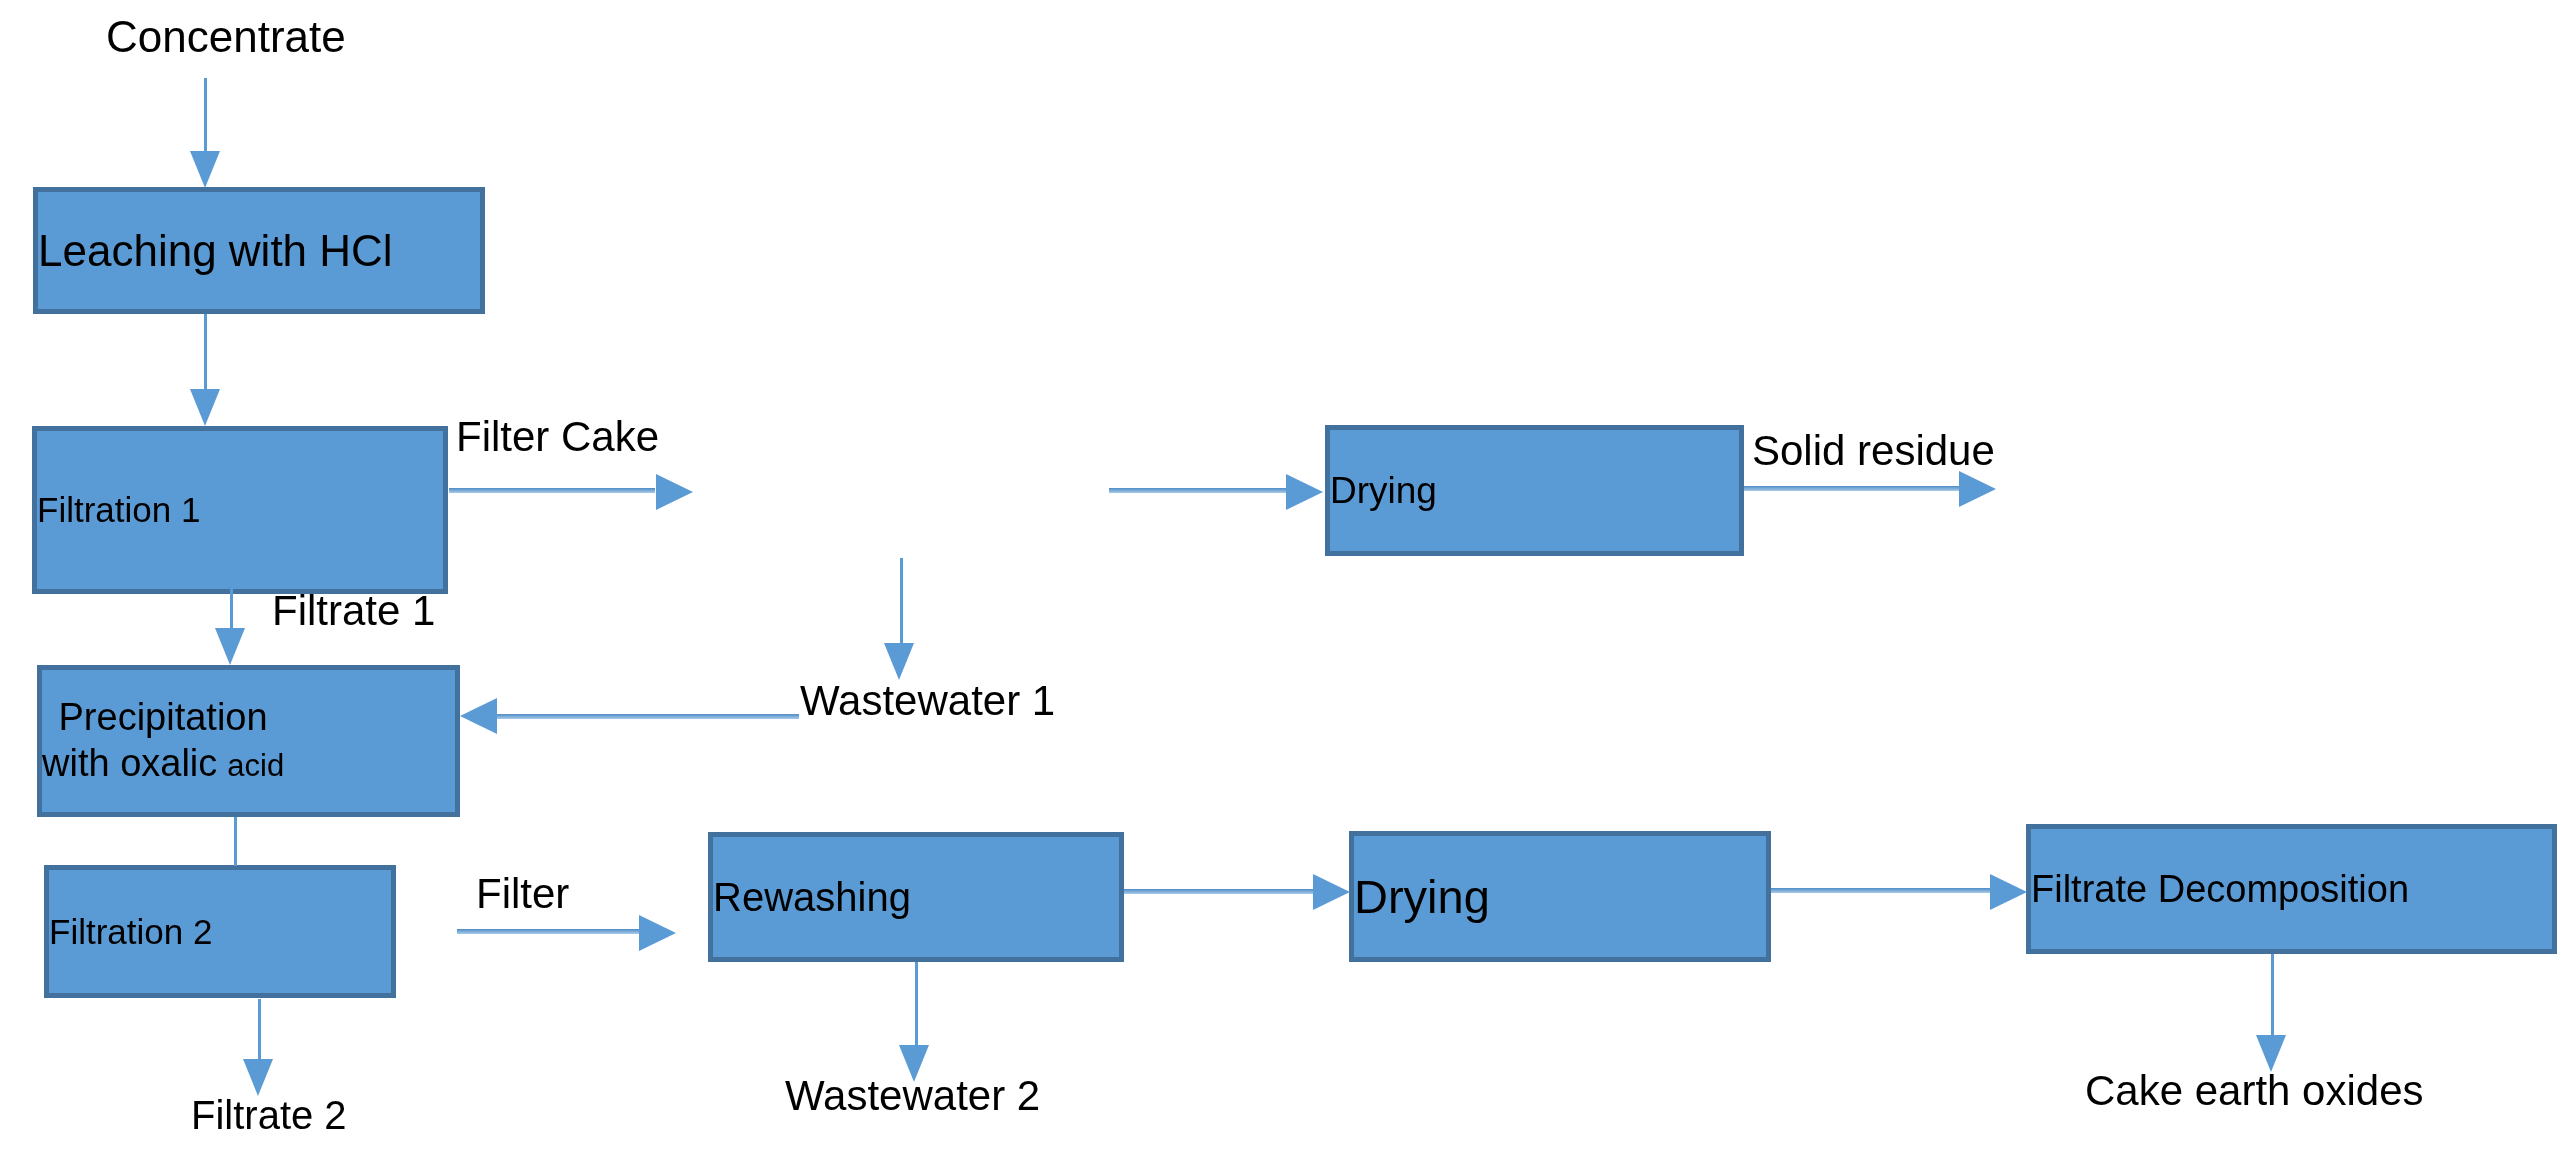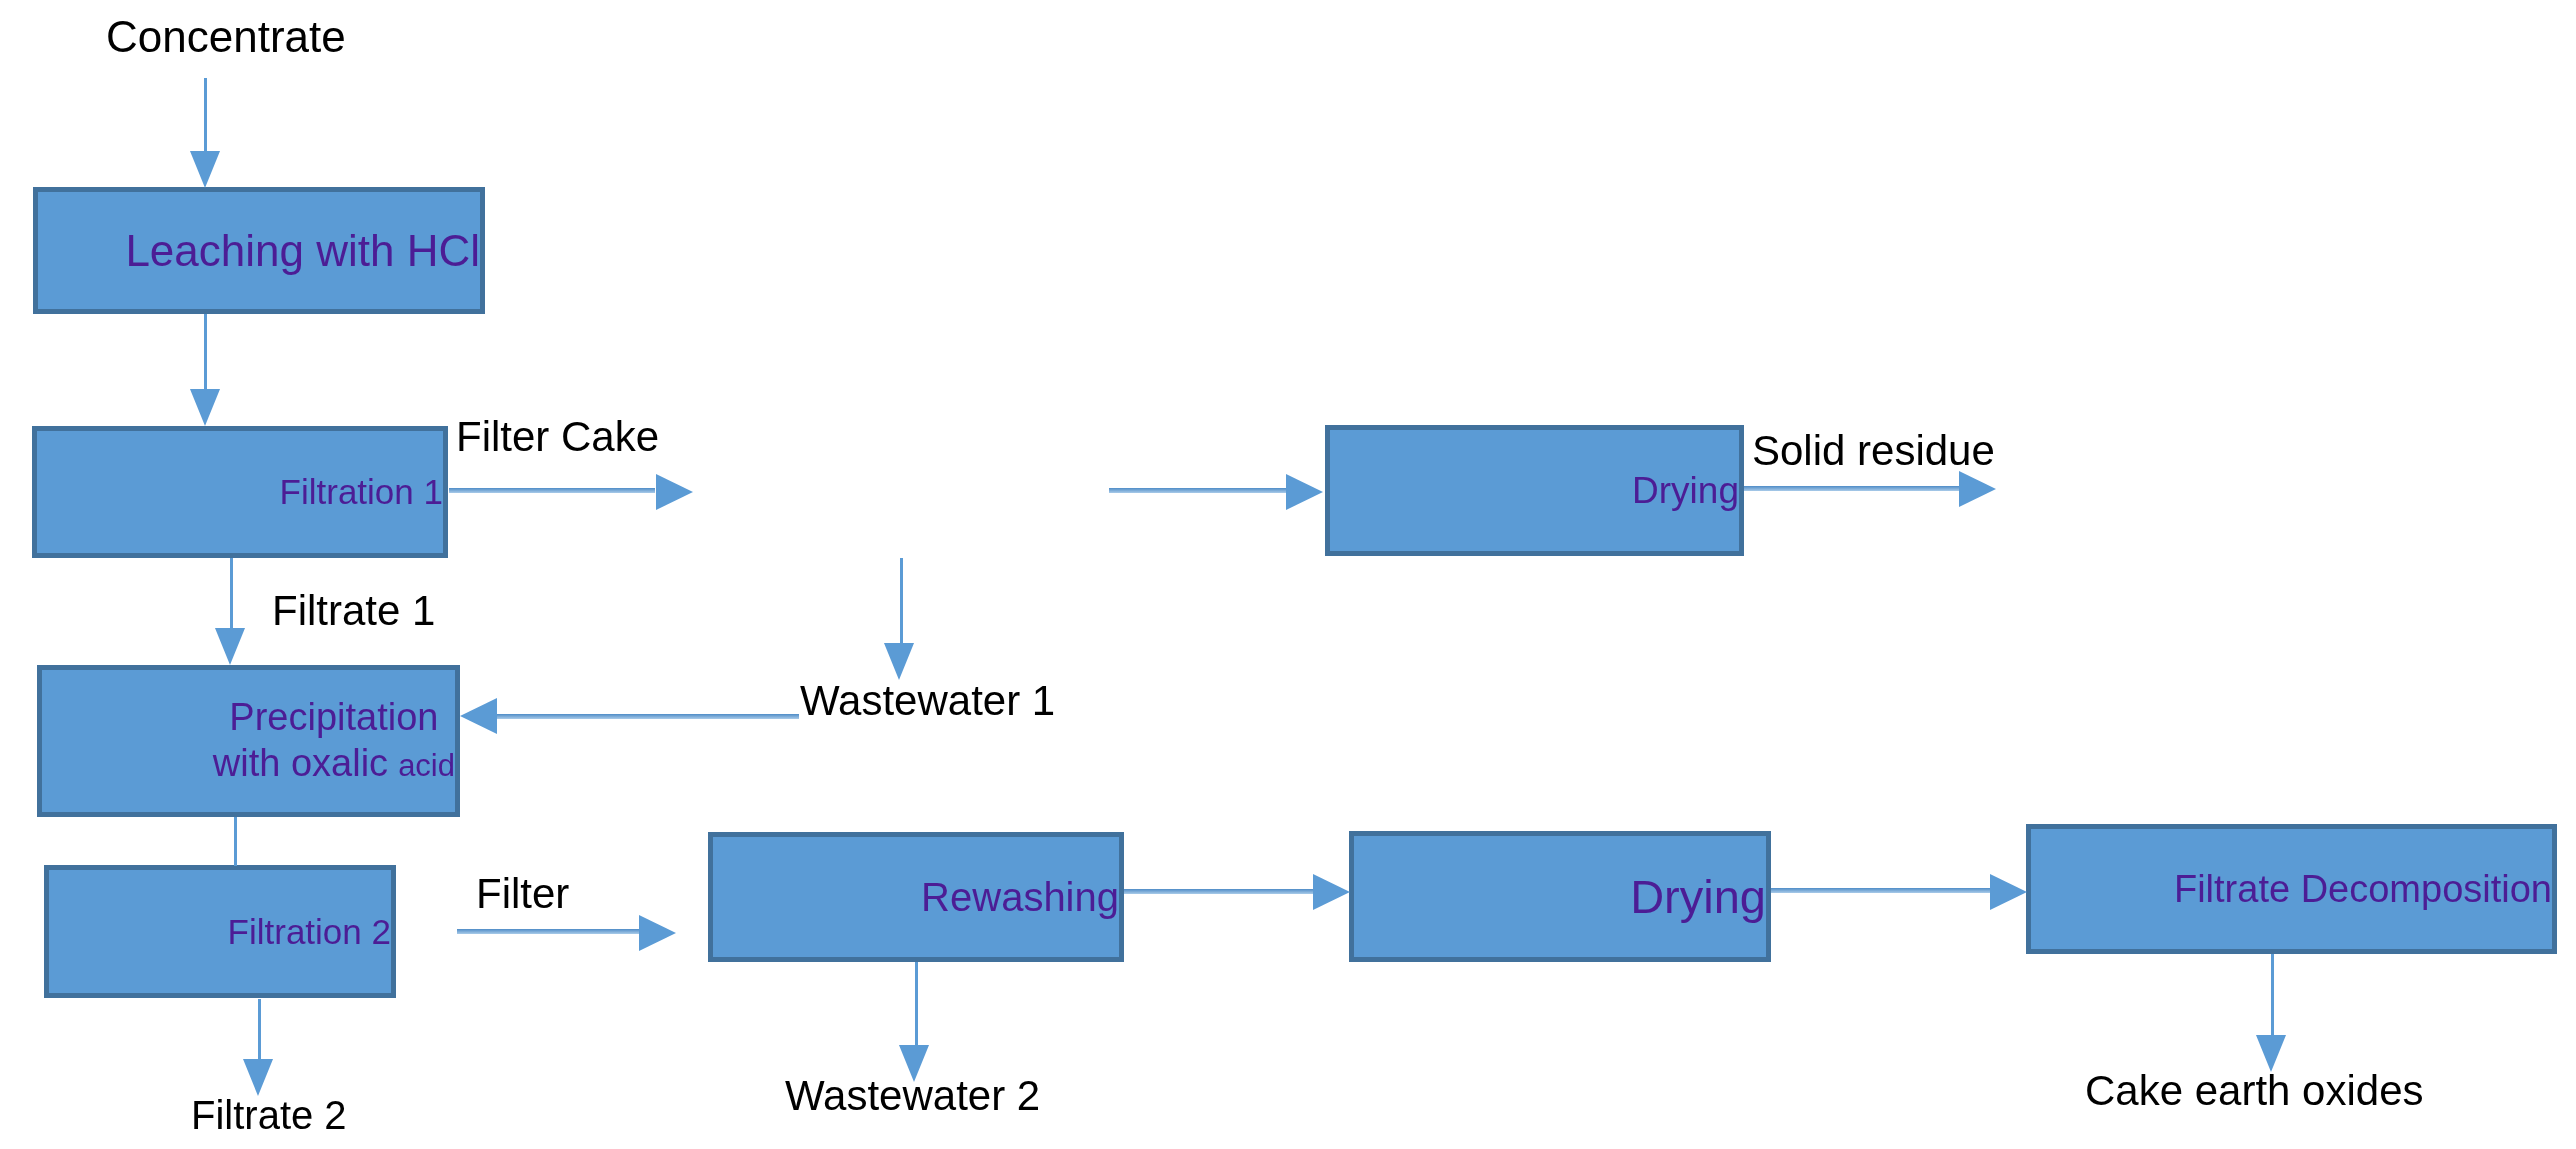--- a/index.html
+++ b/index.html
@@ -8,24 +8,24 @@
     width:2576px;height:1150px;
     background:#ffffff;
     font-family:"Liberation Sans", sans-serif;
     overflow:hidden;
   }
   .box{
     position:absolute;
     box-sizing:border-box;
     background:#5B9BD5;
     border:5.6px solid #41719C;
-    color:#4c1d95;
+    color:#000000;
     display:flex;
     align-items:center;
-    justify-content:flex-end;
+    justify-content:flex-start;
     text-align:center;
   }
   .label{
     position:absolute;
     color:#000000;
     white-space:nowrap;
     line-height:1.05;
   }
   .vline{position:absolute;width:2.8px;background:#5B9BD5;}
   .hline{position:absolute;height:5px;background:linear-gradient(to bottom,#4f8cc7,#a9cbe9);}
@@ -61,21 +61,21 @@
   <div class="label" style="left:785px;top:1074px;font-size:42px;">Wastewater 2</div>
 
   <div class="label" style="left:191px;top:1094px;font-size:40px;">Filtrate 2</div>
 
   <div class="label" style="left:2085px;top:1069px;font-size:42px;">Cake earth oxides</div>
 
   <div class="box" style="left:33px;top:187px;width:452px;height:127px;font-size:44px;">
     <span>Leaching with HCl</span>
   </div>
 
-  <div class="box" style="left:32px;top:426px;width:416px;height:132px;font-size:35px;">
+  <div class="box" style="left:32px;top:426px;width:416px;height:168px;font-size:35px;">
     <span>Filtration 1</span>
   </div>
 
 
   <div class="box" style="left:1325px;top:425px;width:419px;height:131px;font-size:37px;">
     <span>Drying</span>
   </div>
 
   <div class="box" style="left:37px;top:665px;width:423px;height:152px;font-size:38px;line-height:1.2;">
     <div>

